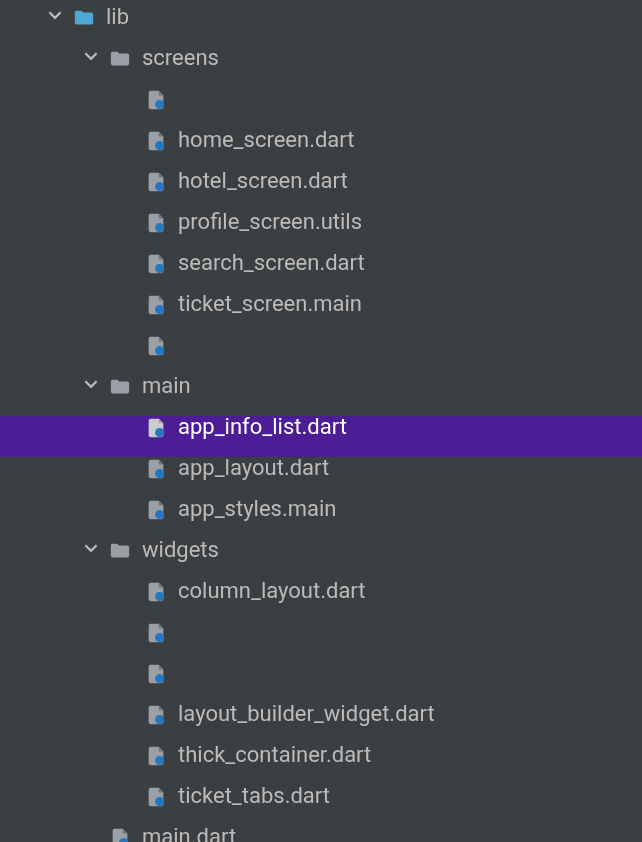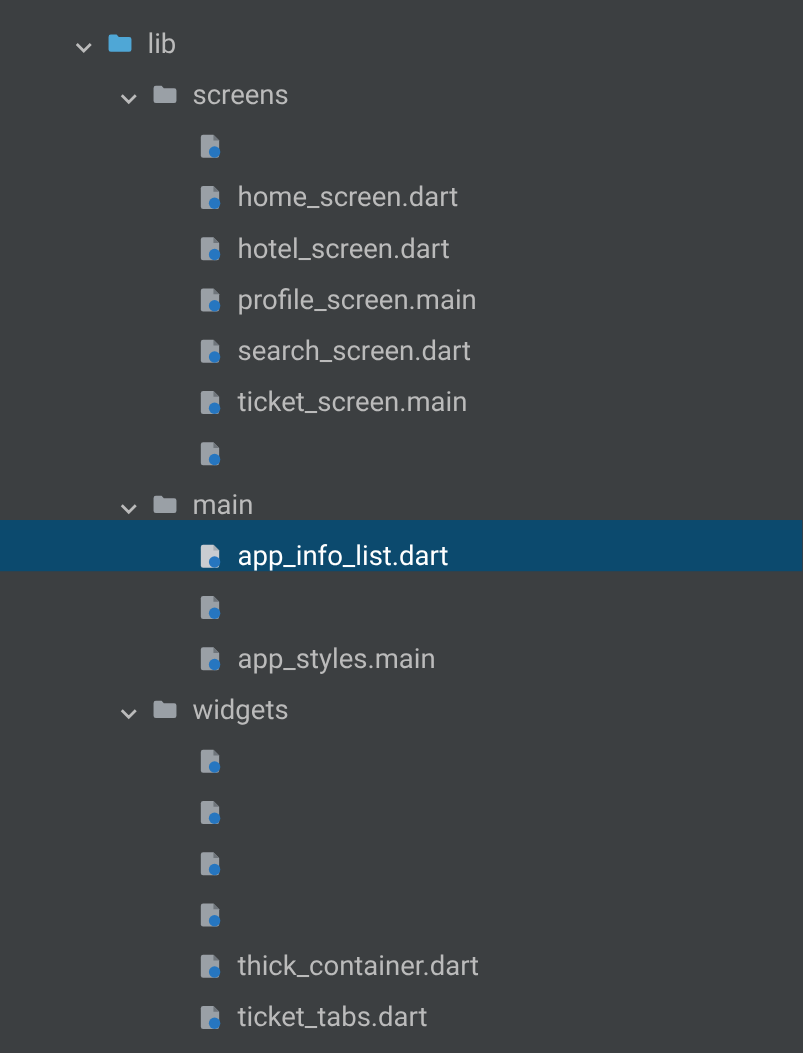--- a/index.html
+++ b/index.html
@@ -12,28 +12,28 @@
     font-family: -apple-system, BlinkMacSystemFont, "Segoe UI", Roboto, sans-serif;
     font-size: 22px;
     color: #bbbbbb;
     width: 642px;
     height: 842px;
     overflow: hidden;
     padding-top: 6px;
   }
   .tree-row {
     display: flex;
-    align-items: flex-end;
+    align-items: flex-start;
     height: 41px;
-    padding-left: 22px;
+    padding-left: 10px;
     cursor: pointer;
     white-space: nowrap;
   }
   .tree-row.selected {
-    background: #0c4a6e;
+    background: #4c1d95;
     color: #ffffff;
   }
   .indent {
     display: inline-block;
     flex-shrink: 0;
   }
   .chevron {
     width: 18px;
     height: 18px;
     margin-right: 8px;
@@ -138,21 +138,21 @@
 <div class="tree-row">
   <span class="indent" style="width:108px"></span>
   <span class="chevron-placeholder"></span>
   <span class="icon">
     <svg viewBox="0 0 24 24">
         <path fill="#9aa0a6" d="M6 2h9l5 5v13a2 2 0 0 1-2 2H6a2 2 0 0 1-2-2V4a2 2 0 0 1 2-2z"></path>
         <path fill="#6f757b" d="M15 2v5h5z"></path>
         <circle cx="16" cy="17" r="5" fill="#2676c0"></circle>
       </svg>
   </span>
-  <span class="label">profile_screen.main</span>
+  <span class="label">profile_screen.utils</span>
 </div>
 <div class="tree-row">
   <span class="indent" style="width:108px"></span>
   <span class="chevron-placeholder"></span>
   <span class="icon">
     <svg viewBox="0 0 24 24">
         <path fill="#9aa0a6" d="M6 2h9l5 5v13a2 2 0 0 1-2 2H6a2 2 0 0 1-2-2V4a2 2 0 0 1 2-2z"></path>
         <path fill="#6f757b" d="M15 2v5h5z"></path>
         <circle cx="16" cy="17" r="5" fill="#2676c0"></circle>
       </svg>
@@ -213,20 +213,21 @@
 <div class="tree-row">
   <span class="indent" style="width:108px"></span>
   <span class="chevron-placeholder"></span>
   <span class="icon">
     <svg viewBox="0 0 24 24">
         <path fill="#9aa0a6" d="M6 2h9l5 5v13a2 2 0 0 1-2 2H6a2 2 0 0 1-2-2V4a2 2 0 0 1 2-2z"></path>
         <path fill="#6f757b" d="M15 2v5h5z"></path>
         <circle cx="16" cy="17" r="5" fill="#2676c0"></circle>
       </svg>
   </span>
+  <span class="label">app_layout.dart</span>
 </div>
 <div class="tree-row">
   <span class="indent" style="width:108px"></span>
   <span class="chevron-placeholder"></span>
   <span class="icon">
     <svg viewBox="0 0 24 24">
         <path fill="#9aa0a6" d="M6 2h9l5 5v13a2 2 0 0 1-2 2H6a2 2 0 0 1-2-2V4a2 2 0 0 1 2-2z"></path>
         <path fill="#6f757b" d="M15 2v5h5z"></path>
         <circle cx="16" cy="17" r="5" fill="#2676c0"></circle>
       </svg>
@@ -252,53 +253,55 @@
 <div class="tree-row">
   <span class="indent" style="width:108px"></span>
   <span class="chevron-placeholder"></span>
   <span class="icon">
     <svg viewBox="0 0 24 24">
         <path fill="#9aa0a6" d="M6 2h9l5 5v13a2 2 0 0 1-2 2H6a2 2 0 0 1-2-2V4a2 2 0 0 1 2-2z"></path>
         <path fill="#6f757b" d="M15 2v5h5z"></path>
         <circle cx="16" cy="17" r="5" fill="#2676c0"></circle>
       </svg>
   </span>
-</div>
-<div class="tree-row">
-  <span class="indent" style="width:108px"></span>
-  <span class="chevron-placeholder"></span>
-  <span class="icon">
-    <svg viewBox="0 0 24 24">
-        <path fill="#9aa0a6" d="M6 2h9l5 5v13a2 2 0 0 1-2 2H6a2 2 0 0 1-2-2V4a2 2 0 0 1 2-2z"></path>
-        <path fill="#6f757b" d="M15 2v5h5z"></path>
-        <circle cx="16" cy="17" r="5" fill="#2676c0"></circle>
-      </svg>
-  </span>
-</div>
-<div class="tree-row">
-  <span class="indent" style="width:108px"></span>
-  <span class="chevron-placeholder"></span>
-  <span class="icon">
-    <svg viewBox="0 0 24 24">
-        <path fill="#9aa0a6" d="M6 2h9l5 5v13a2 2 0 0 1-2 2H6a2 2 0 0 1-2-2V4a2 2 0 0 1 2-2z"></path>
-        <path fill="#6f757b" d="M15 2v5h5z"></path>
-        <circle cx="16" cy="17" r="5" fill="#2676c0"></circle>
-      </svg>
-  </span>
-</div>
-<div class="tree-row">
-  <span class="indent" style="width:108px"></span>
-  <span class="chevron-placeholder"></span>
-  <span class="icon">
-    <svg viewBox="0 0 24 24">
-        <path fill="#9aa0a6" d="M6 2h9l5 5v13a2 2 0 0 1-2 2H6a2 2 0 0 1-2-2V4a2 2 0 0 1 2-2z"></path>
-        <path fill="#6f757b" d="M15 2v5h5z"></path>
-        <circle cx="16" cy="17" r="5" fill="#2676c0"></circle>
-      </svg>
-  </span>
+  <span class="label">column_layout.dart</span>
+</div>
+<div class="tree-row">
+  <span class="indent" style="width:108px"></span>
+  <span class="chevron-placeholder"></span>
+  <span class="icon">
+    <svg viewBox="0 0 24 24">
+        <path fill="#9aa0a6" d="M6 2h9l5 5v13a2 2 0 0 1-2 2H6a2 2 0 0 1-2-2V4a2 2 0 0 1 2-2z"></path>
+        <path fill="#6f757b" d="M15 2v5h5z"></path>
+        <circle cx="16" cy="17" r="5" fill="#2676c0"></circle>
+      </svg>
+  </span>
+</div>
+<div class="tree-row">
+  <span class="indent" style="width:108px"></span>
+  <span class="chevron-placeholder"></span>
+  <span class="icon">
+    <svg viewBox="0 0 24 24">
+        <path fill="#9aa0a6" d="M6 2h9l5 5v13a2 2 0 0 1-2 2H6a2 2 0 0 1-2-2V4a2 2 0 0 1 2-2z"></path>
+        <path fill="#6f757b" d="M15 2v5h5z"></path>
+        <circle cx="16" cy="17" r="5" fill="#2676c0"></circle>
+      </svg>
+  </span>
+</div>
+<div class="tree-row">
+  <span class="indent" style="width:108px"></span>
+  <span class="chevron-placeholder"></span>
+  <span class="icon">
+    <svg viewBox="0 0 24 24">
+        <path fill="#9aa0a6" d="M6 2h9l5 5v13a2 2 0 0 1-2 2H6a2 2 0 0 1-2-2V4a2 2 0 0 1 2-2z"></path>
+        <path fill="#6f757b" d="M15 2v5h5z"></path>
+        <circle cx="16" cy="17" r="5" fill="#2676c0"></circle>
+      </svg>
+  </span>
+  <span class="label">layout_builder_widget.dart</span>
 </div>
 <div class="tree-row">
   <span class="indent" style="width:108px"></span>
   <span class="chevron-placeholder"></span>
   <span class="icon">
     <svg viewBox="0 0 24 24">
         <path fill="#9aa0a6" d="M6 2h9l5 5v13a2 2 0 0 1-2 2H6a2 2 0 0 1-2-2V4a2 2 0 0 1 2-2z"></path>
         <path fill="#6f757b" d="M15 2v5h5z"></path>
         <circle cx="16" cy="17" r="5" fill="#2676c0"></circle>
       </svg>

